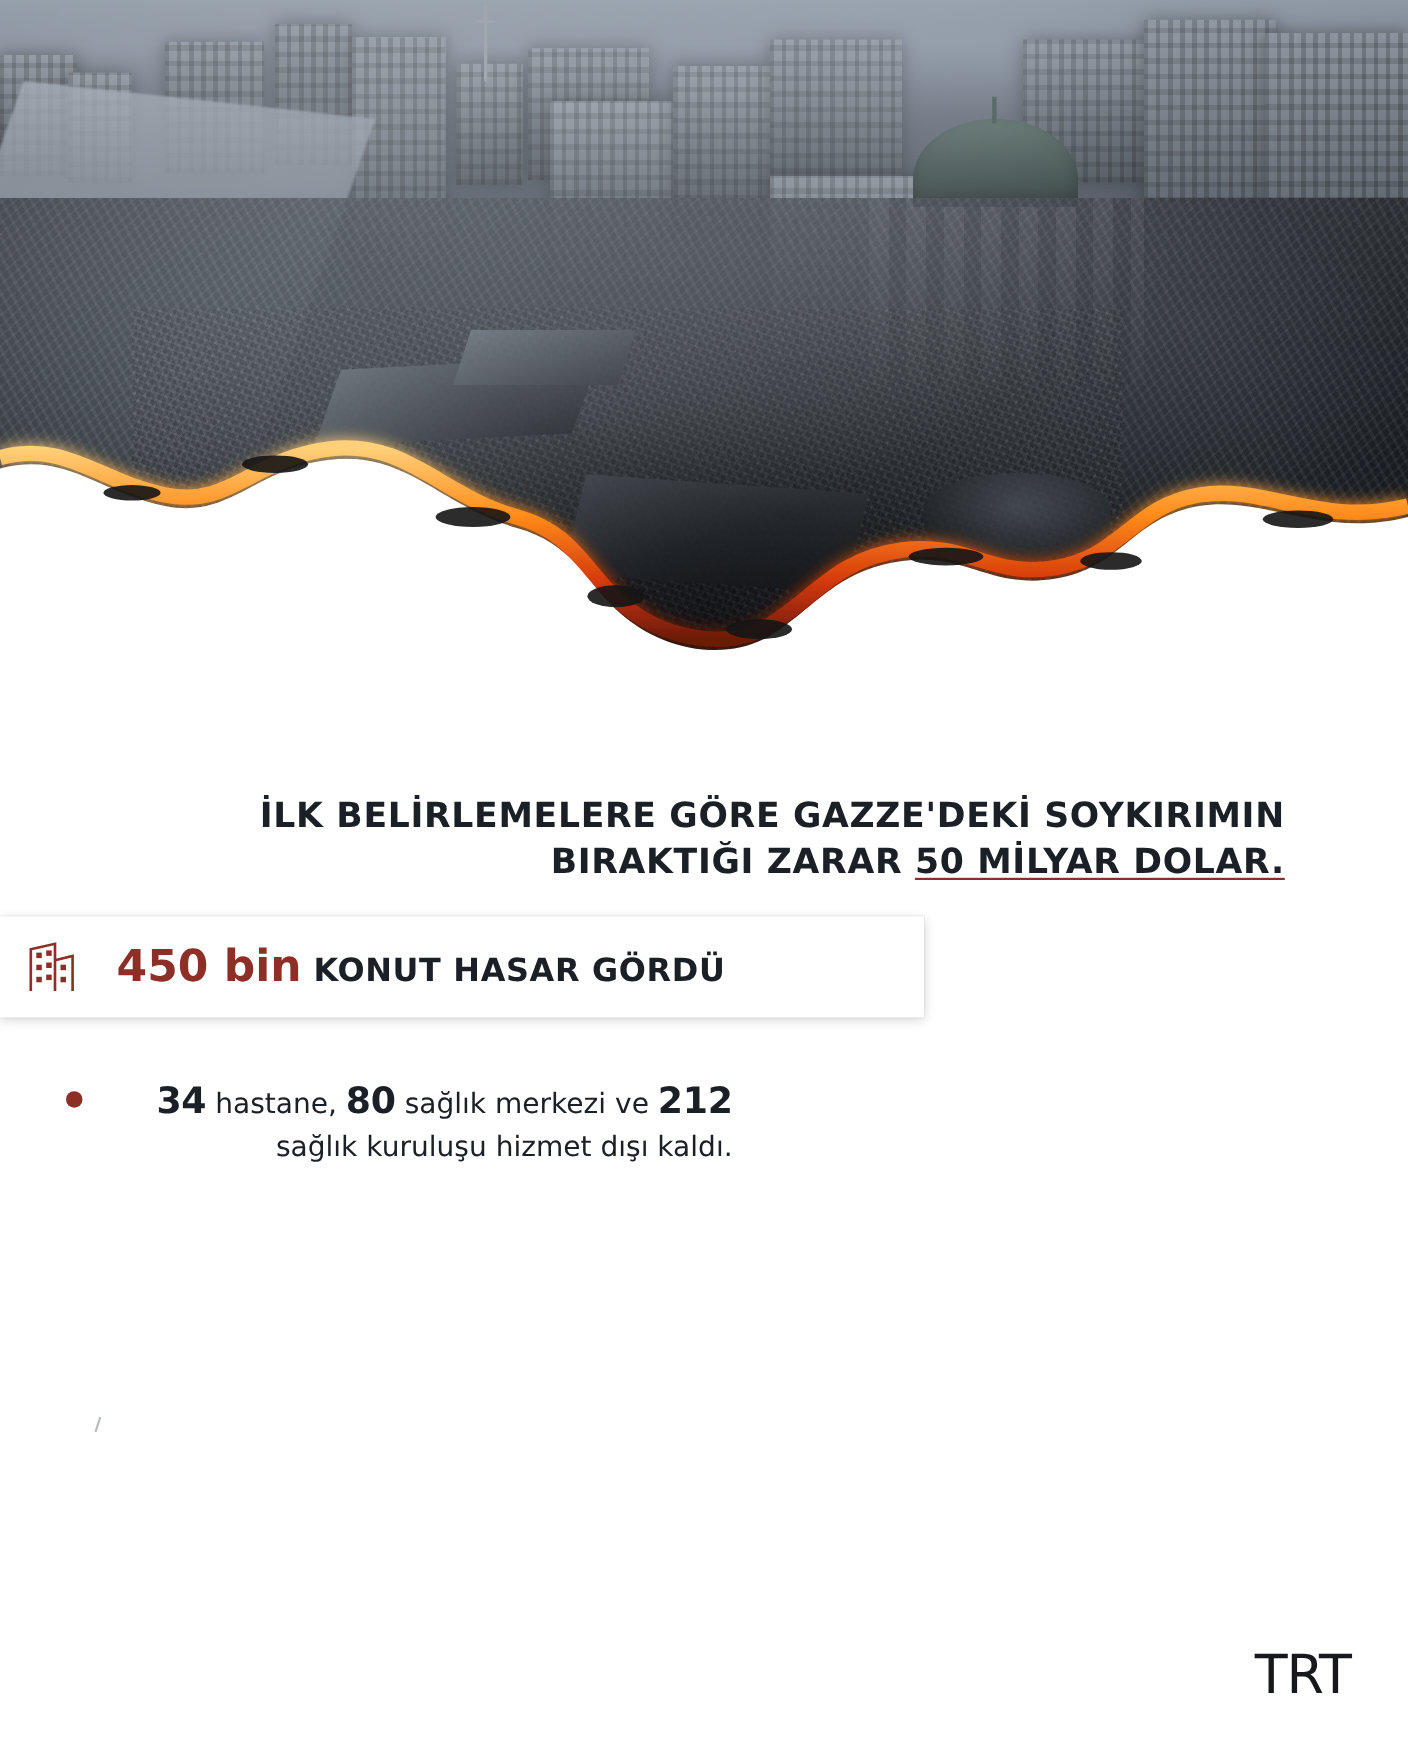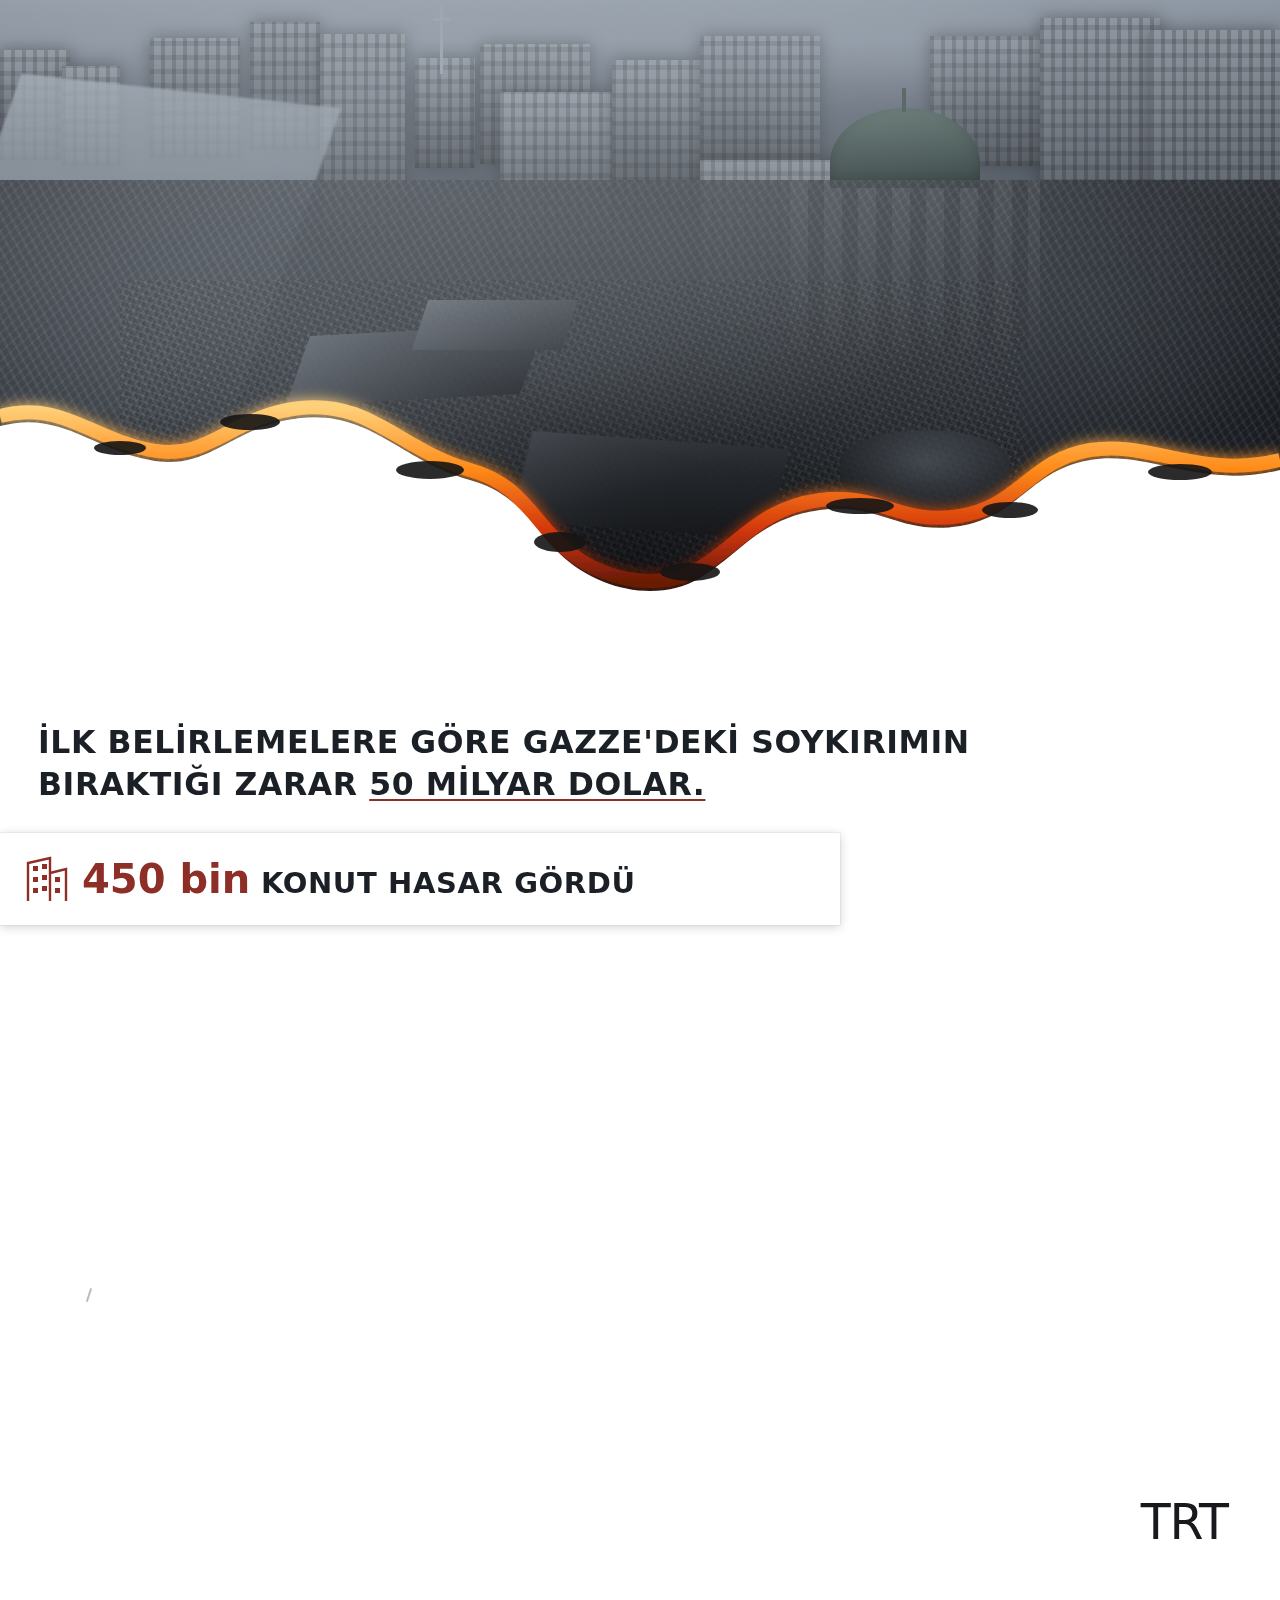--- a/index.html
+++ b/index.html
@@ -143,20 +143,21 @@
     width: 1280px; height: 330px;
     pointer-events: none;
   }
 
   
   .content {
     position: absolute;
     top: 660px; left: 0;
     width: 1280px; height: 940px;
     background: #ffffff;
+    text-align: right;
   }
 
   .headline {
     margin: 62px 0 0 38px;
     width: 1130px;
     font-family: "DejaVu Sans", sans-serif;
     font-weight: bold;
     font-size: 31.5px;
     line-height: 1.32;
     letter-spacing: 0.6px;
@@ -168,21 +169,21 @@
   .hl-bar {
     position: relative;
     margin: 28px 0 0 0;
     width: 840px;
     height: 92px;
     background: #ffffff;
     box-shadow: 0 2px 10px rgba(0,0,0,0.18), 0 0 0 1px rgba(0,0,0,0.04);
     display: flex;
     align-items: center;
     padding-left: 24px;
-    gap: 12px;
+    gap: 36px;
   }
   .hl-bar-icon { width: 46px; height: 48px; flex: 0 0 auto; }
   .hl-bar-text {
     font-family: "DejaVu Sans", sans-serif;
     font-weight: bold;
     font-size: 29px;
     letter-spacing: 0.6px;
     color: #1b2026;
     text-transform: uppercase;
     white-space: nowrap;
@@ -383,20 +384,23 @@
     <span class="hl-bar-text">
       <span class="big">450 bin</span>
       <span>KONUT HASAR GÖRDÜ</span>
     </span>
   </div>
 
   <div class="columns">
 
     <div class="col left">
       <ul class="facts">
+        <li>
+          <b>34</b><span> hastane, </span><b>80</b><span> sağlık merkezi ve </span><b>212</b><span> sağlık kuruluşu hizmet dışı kaldı.</span>
+        </li>
       </ul>
     </div>
 
 
   </div>
 
   <div class="trt">
     <span class="trt-trt">TRT</span>
   </div>
 </div>

